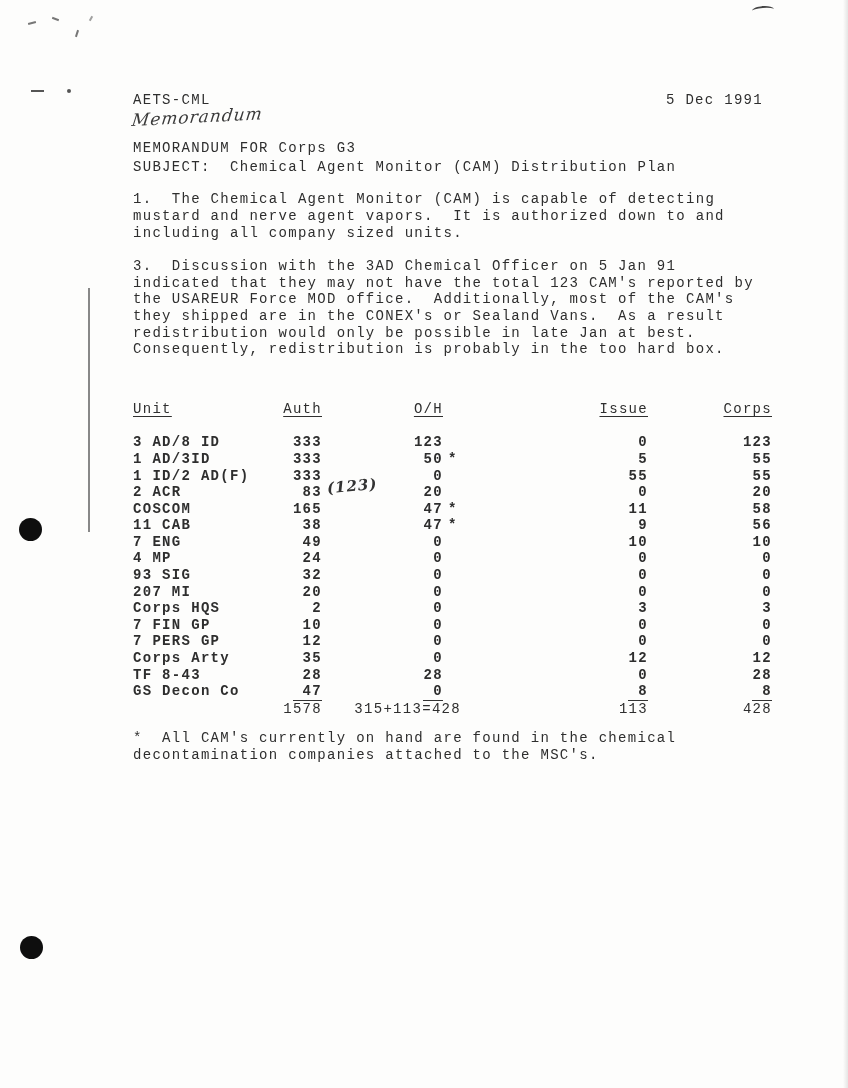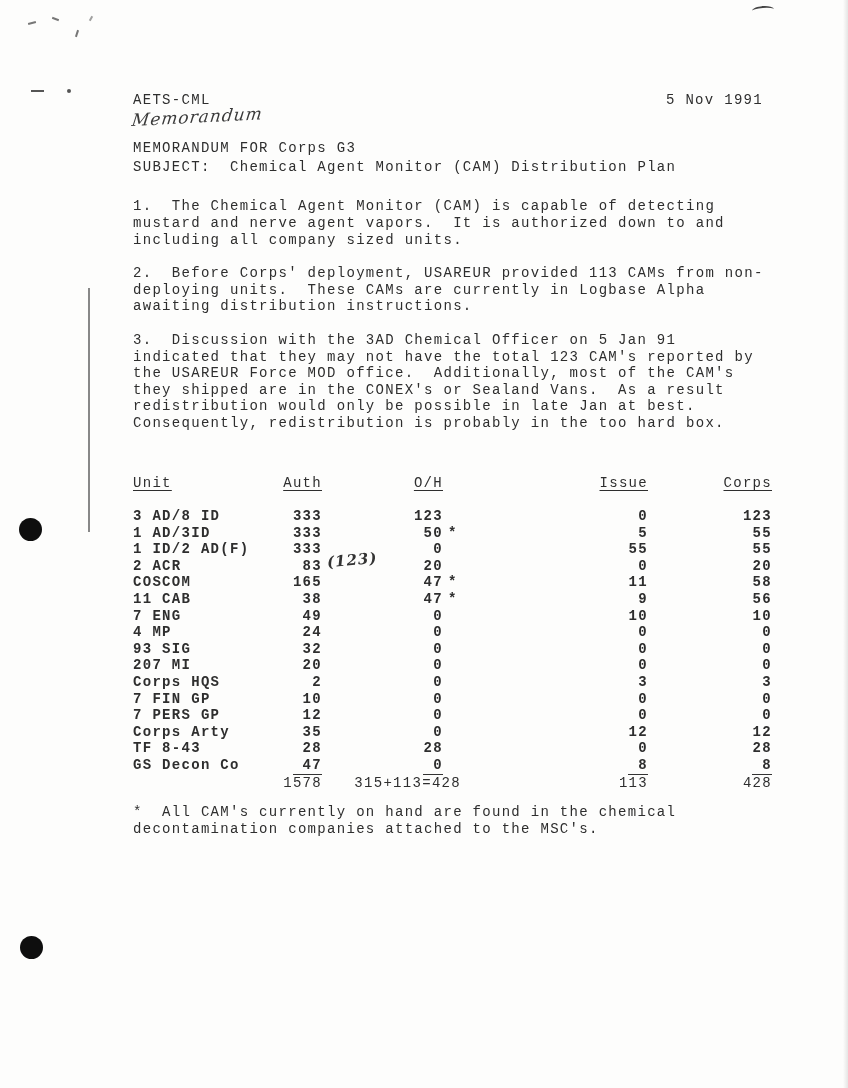--- a/index.html
+++ b/index.html
@@ -27,21 +27,21 @@
   .hw-memo{
     margin-top:3px;
     font-size:17px;
     transform:rotate(-3deg) skewX(-10deg);
     transform-origin:left top;
     width:150px;
   }
   .memo-for{margin-top:12px;}
   .subject{margin-top:2px;}
   .para{white-space:pre;margin-top:17px;}
-  .para.first{margin-top:23px;}
+  .para.first{margin-top:16px;}
 
   .cam-table{margin-top:43px;width:639px;}
   .trow{
     display:grid;
     grid-template-columns:144px 45px 121px 18px 187px 124px;
     line-height:16.6px;
     position:relative;
   }
   .c-unit{text-align:left;}
   .c-auth,.c-oh,.c-issue,.c-total{text-align:right;}
@@ -90,35 +90,32 @@
   <div class="corner-curve"></div>
   <div class="dash-mark"></div>
   <div class="dot-mark"></div>
   <div class="vline"></div>
   <div class="dot top"></div>
   <div class="dot bottom"></div>
   <div class="right-shadow"></div>
 
   <div class="header-line">
     <span class="line">AETS-CML</span>
-    <span class="line">5 Nov 1991</span>
+    <span class="line">5 Dec 1991</span>
   </div>
 
   <div class="handwritten hw-memo">Memorandum</div>
 
   <div class="line memo-for">MEMORANDUM FOR Corps G3</div>
 
   <div class="line subject">SUBJECT:  Chemical Agent Monitor (CAM) Distribution Plan</div>
 
   <div class="para first">1.  The Chemical Agent Monitor (CAM) is capable of detecting
 mustard and nerve agent vapors.  It is authorized down to and
 including all company sized units.</div>
-  <div class="para">2.  Before Corps' deployment, USAREUR provided 113 CAMs from non-
-deploying units.  These CAMs are currently in Logbase Alpha
-awaiting distribution instructions.</div>
   <div class="para">3.  Discussion with the 3AD Chemical Officer on 5 Jan 91
 indicated that they may not have the total 123 CAM's reported by
 the USAREUR Force MOD office.  Additionally, most of the CAM's
 they shipped are in the CONEX's or Sealand Vans.  As a result
 redistribution would only be possible in late Jan at best.
 Consequently, redistribution is probably in the too hard box.</div>
 
   <div class="cam-table">
     <div class="trow thead">
       <span class="c-unit">Unit</span>

